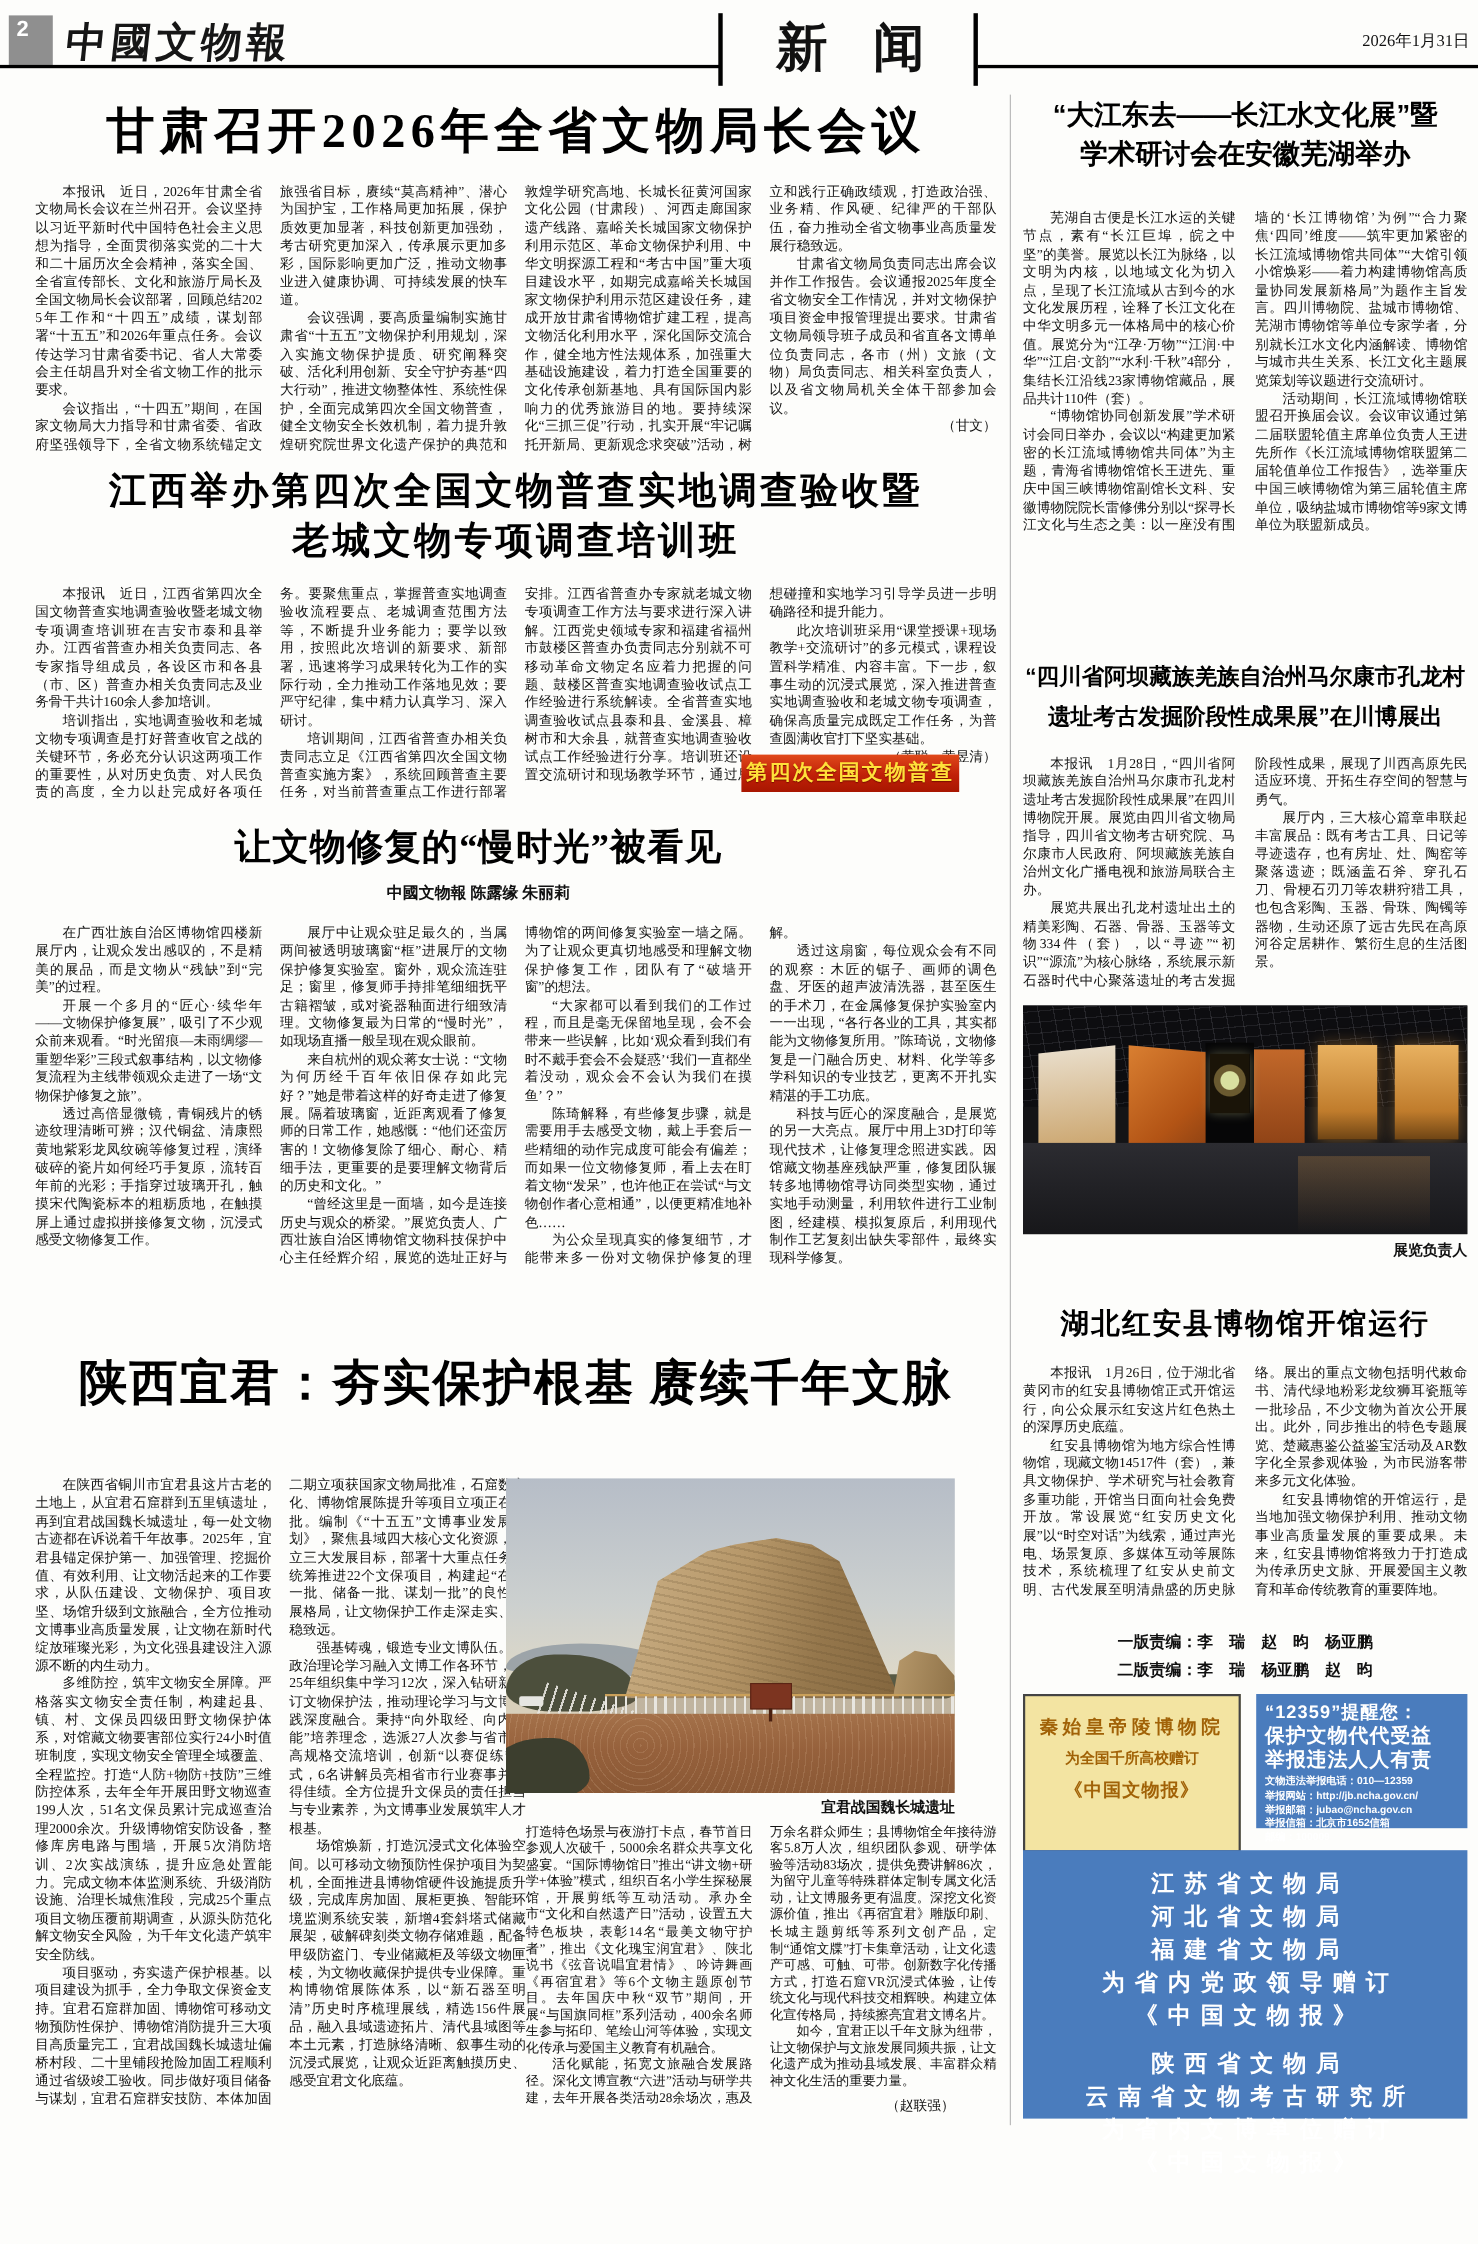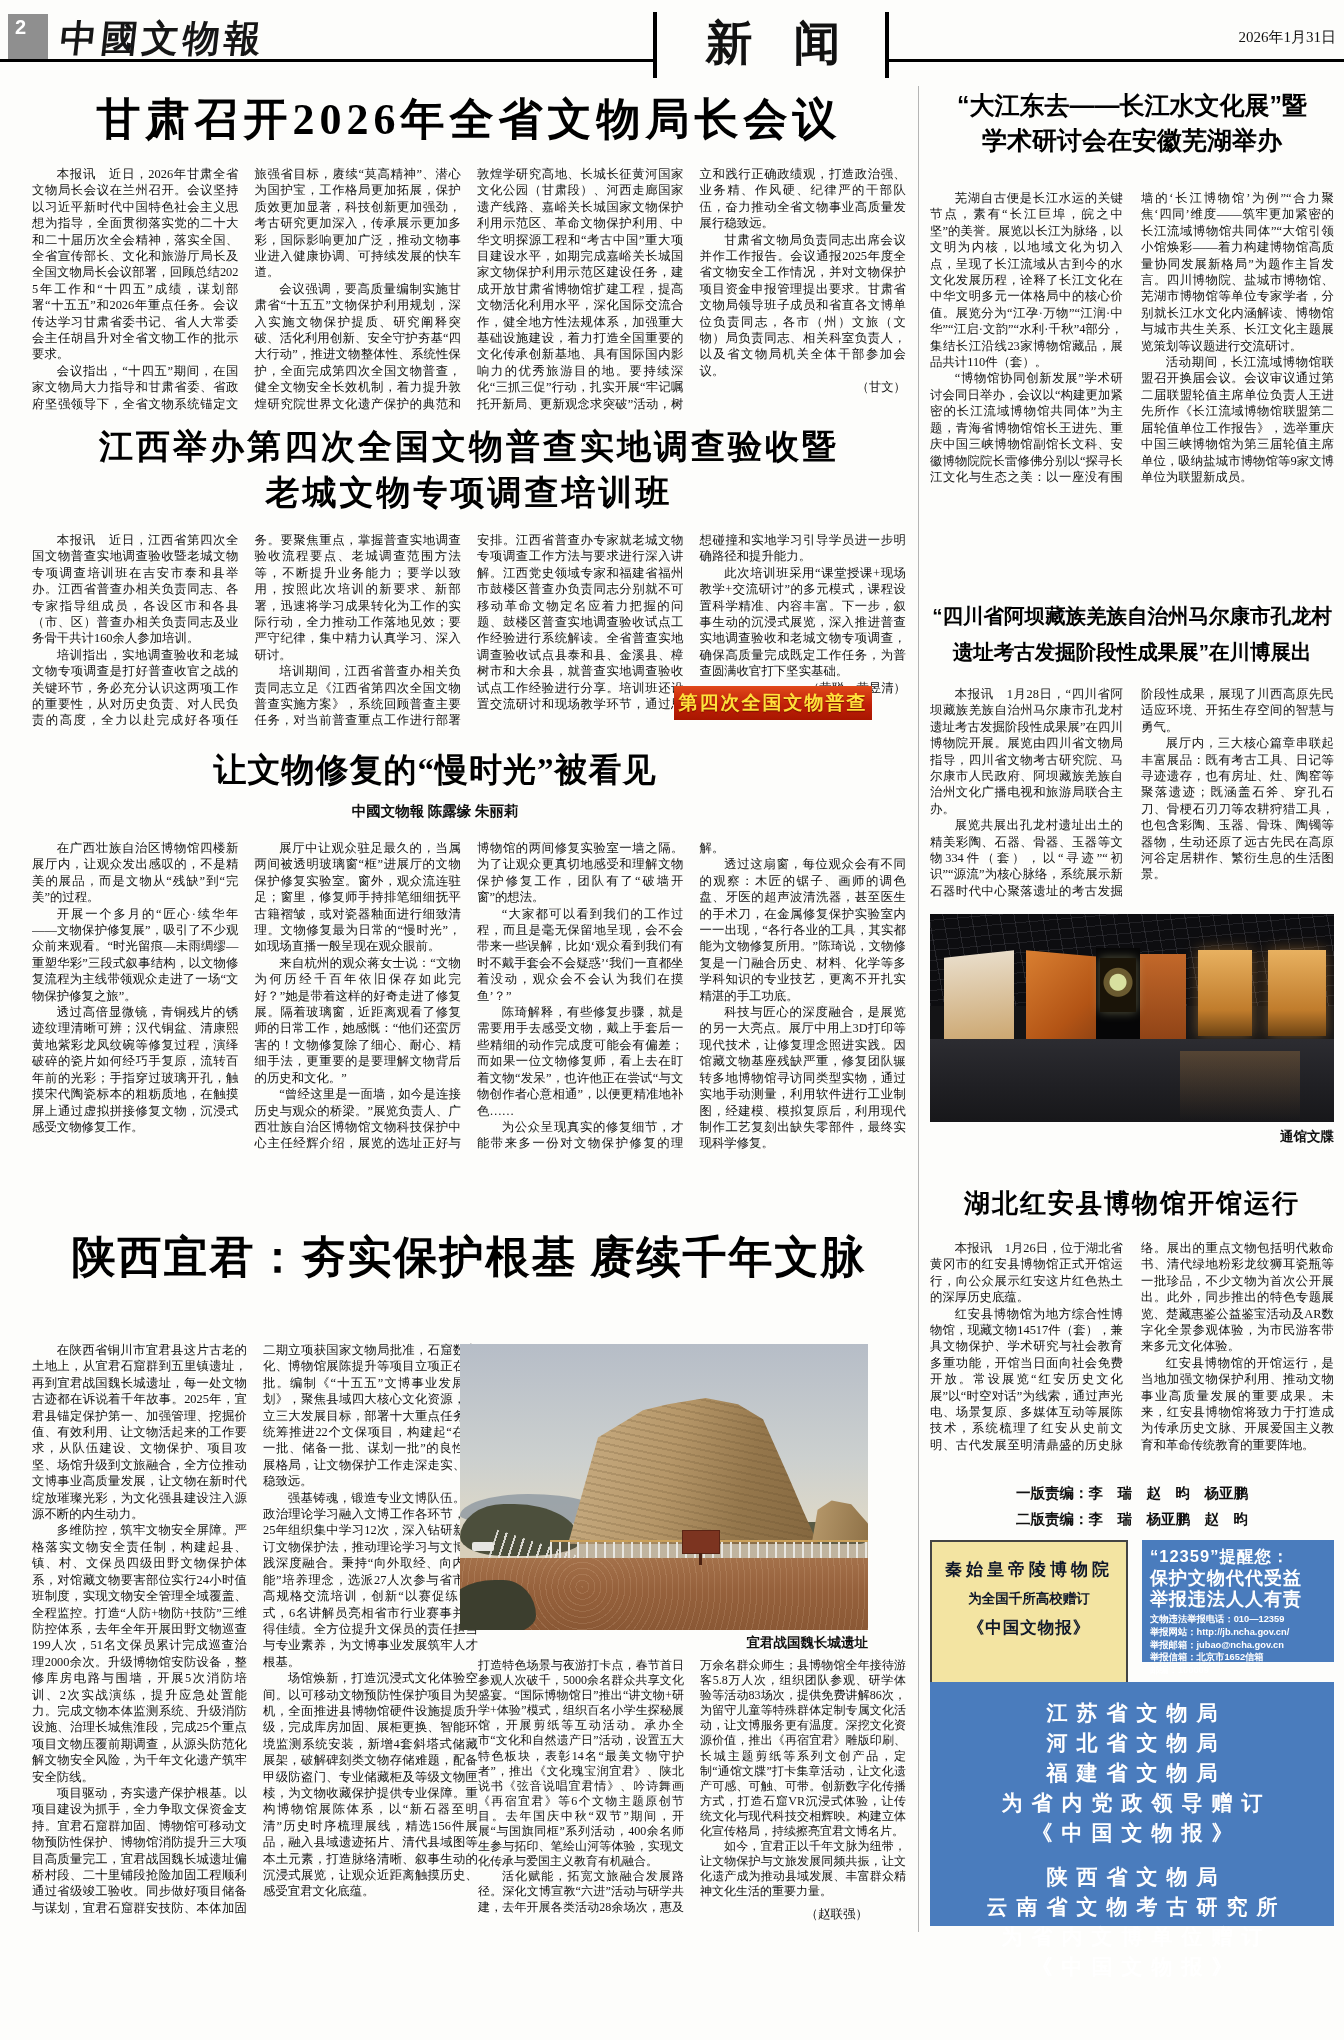--- a/index.html
+++ b/index.html
@@ -55,21 +55,21 @@
           background:linear-gradient(180deg,#e0491a 0%,#c02008 55%,#a81600 100%);
           color:#ffe13a;font-family:"Liberation Sans",sans-serif;font-weight:900;font-size:19px;
           text-align:center;line-height:34px;letter-spacing:2px;text-shadow:0 1px 1px #7a0e00;}
   
   .caption{font-size:13.5px;font-weight:bold;text-align:right;}
   .yijun-caption{left:460px;top:1634px;width:408px;}
   .sc-caption{left:930px;top:1128px;width:404px;}
   .editors{left:930px;top:1480px;width:404px;text-align:center;font-size:14.5px;line-height:26px;font-weight:bold;}
   
   .qin-box{left:930px;top:1540px;width:198px;height:144px;background:#f3e4a2;border:2px solid #444;
-           box-sizing:border-box;text-align:center;color:#0f172a;font-weight:900;
+           box-sizing:border-box;text-align:center;color:#a16207;font-weight:900;
            font-family:"Liberation Sans",sans-serif;padding-top:16px;}
   .qin-box .l1{font-size:17px;letter-spacing:4px;}
   .qin-box .l2{font-size:13.5px;margin-top:9px;}
   .qin-box .l3{font-size:16.5px;margin-top:9px;letter-spacing:1px;}
   .hotline-box{left:1142px;top:1540px;width:192px;height:122px;background:#4a7cbd;color:#fff;
                font-family:"Liberation Sans",sans-serif;font-weight:900;box-sizing:border-box;
                padding:6px 8px 0 8px;}
   .hotline-box .t{font-size:16.5px;letter-spacing:1px;}
   .hotline-box .b{font-size:18px;line-height:21px;letter-spacing:1px;}
   .hotline-box .details{margin-top:3px;font-size:9.3px;line-height:12.8px;font-weight:bold;}
@@ -237,21 +237,21 @@
     <div class="mu-panel mu-p1"></div>
     <div class="mu-panel mu-p2"></div>
     <div class="mu-panel mu-p3"></div>
     <div class="mu-case"></div>
     <div class="mu-glass"></div>
     <div class="mu-win mu-w1"></div>
     <div class="mu-win mu-w2"></div>
     <div class="mu-floor"></div>
     <div class="mu-refl"></div>
   </div>
-  <div class="abs caption sc-caption">通馆文牒</div>
+  <div class="abs caption sc-caption">展览负责人</div>
 
   <div class="abs hl hl-serif hb-title">湖北红安县博物馆开馆运行</div>
   <div class="abs body-cols c2 hb-body">
       <p>本报讯　1月26日，位于湖北省黄冈市的红安县博物馆正式开馆运行，向公众展示红安这片红色热土的深厚历史底蕴。</p>
       <p>红安县博物馆为地方综合性博物馆，现藏文物14517件（套），兼具文物保护、学术研究与社会教育多重功能，开馆当日面向社会免费开放。常设展览“红安历史文化展”以“时空对话”为线索，通过声光电、场景复原、多媒体互动等展陈技术，系统梳理了红安从史前文明、古代发展至明清鼎盛的历史脉络。展出的重点文物包括明代敕命书、清代绿地粉彩龙纹狮耳瓷瓶等一批珍品，不少文物为首次公开展出。此外，同步推出的特色专题展览、楚藏惠鉴公益鉴宝活动及AR数字化全景参观体验，为市民游客带来多元文化体验。</p>
       <p>红安县博物馆的开馆运行，是当地加强文物保护利用、推动文物事业高质量发展的重要成果。未来，红安县博物馆将致力于打造成为传承历史文脉、开展爱国主义教育和革命传统教育的重要阵地。</p>
     </div>
 
   <div class="abs editors">
     <div>一版责编：李　瑞　赵　昀　杨亚鹏</div>

